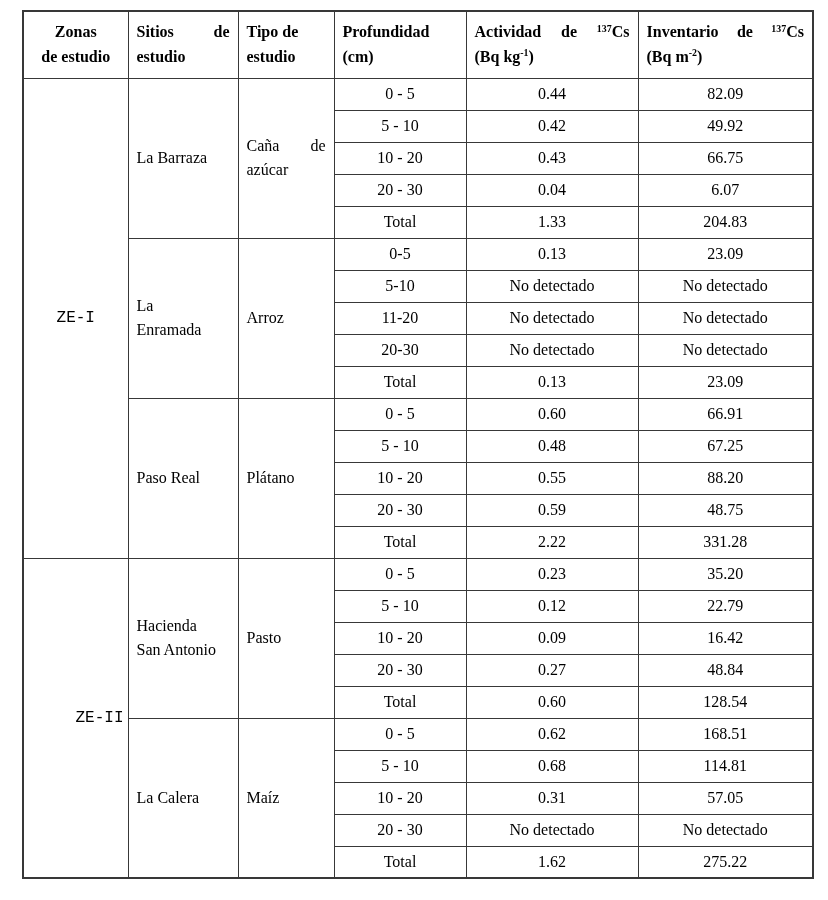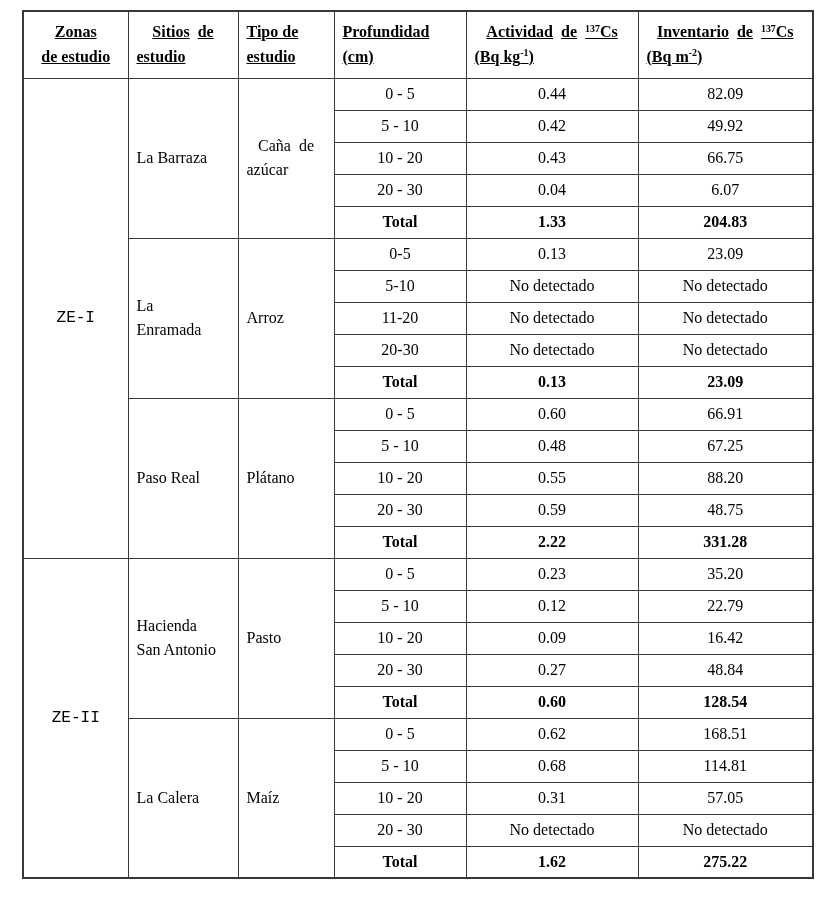--- a/index.html
+++ b/index.html
@@ -31,48 +31,46 @@
     overflow: hidden;
   }
   .cs-table thead tr { height: 67px; }
   .cs-table tbody tr { height: 32px; }
   th {
     font-weight: bold;
     vertical-align: middle;
     text-align: left;
     padding: 5px 8px;
     line-height: 1.55;
-    text-decoration: underline;
   }
   th.th-center { text-align: center; }
   td.zone-cell {
     text-align: center;
     vertical-align: middle;
     padding: 2px 4px;
     font-family: Liberation Mono, monospace;
   }
   td.zone-cell.zone-left {
-    text-align: center;
+    text-align: right;
   }
   td.site-cell, td.crop-cell {
     text-align: left;
     vertical-align: middle;
     padding: 2px 8px;
     line-height: 1.5;
   }
   td.depth-cell, td.val-cell {
     text-align: center;
     vertical-align: middle;
     padding: 2px 4px;
   }
-  .bold { font-weight: bold; }
+  .bold { font-weight: normal; }
   .spread {
     display: flex;
-    justify-content: center;
-    gap: 8px;
+    justify-content: space-between;
   }
   sup.s {
     font-size: 0.62em;
     vertical-align: baseline;
     position: relative;
     top: -0.55em;
   }
 </style>
 </head>
 <body>

